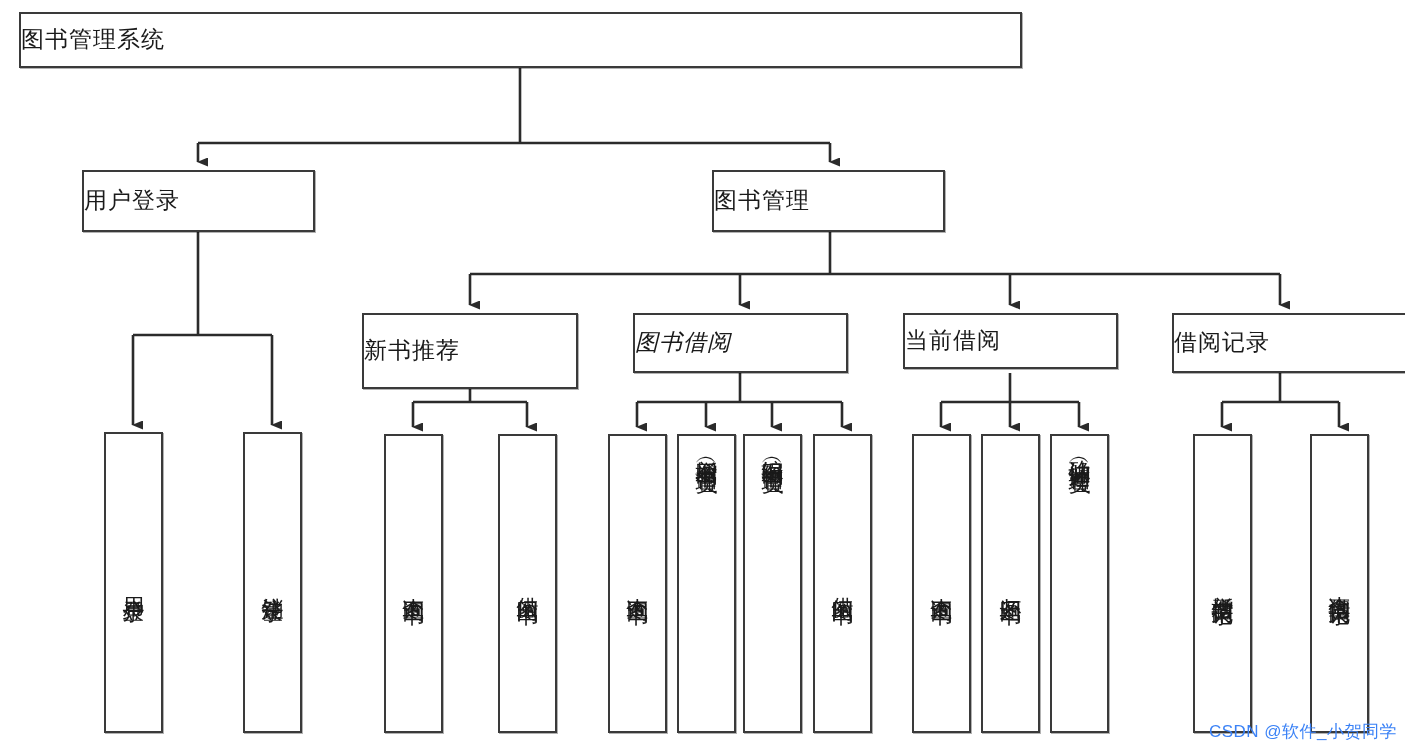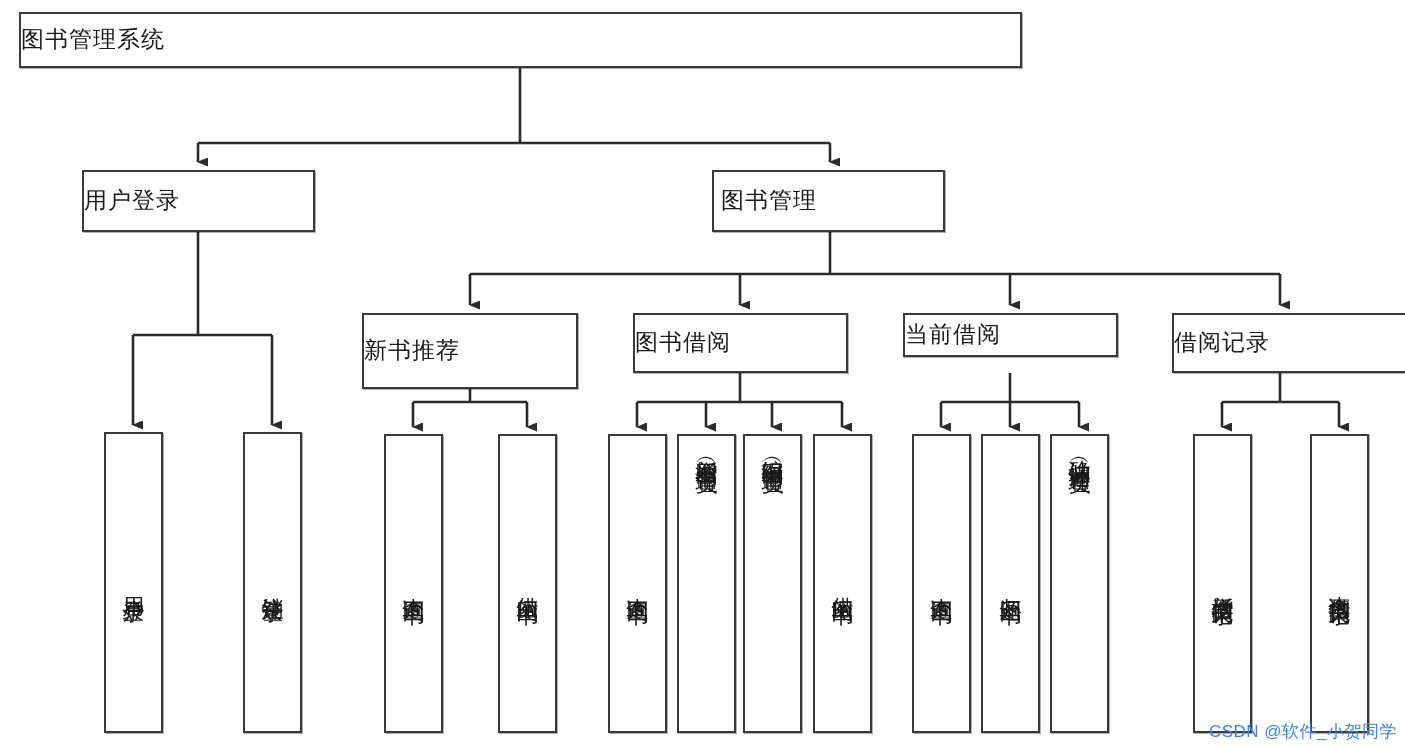--- a/index.html
+++ b/index.html
@@ -129,31 +129,31 @@
     </g>
   </svg>
 
   <div class="node horizontal" style="left:19px; top:12px; width:1003px; height:56px;">
     <span class="node-label">图书管理系统</span>
   </div>
 
   <div class="node horizontal" style="left:82px; top:170px; width:233px; height:62px;">
     <span class="node-label">用户登录</span>
   </div>
-  <div class="node horizontal" style="left:712px; top:170px; width:233px; height:62px;padding-left:7px;">
+  <div class="node horizontal" style="left:712px; top:170px; width:233px; height:62px;">
     <span class="node-label">图书管理</span>
   </div>
 
   <div class="node horizontal" style="left:362px; top:313px; width:216px; height:76px;">
     <span class="node-label">新书推荐</span>
   </div>
-  <div class="node horizontal" style="left:633px; top:313px; width:215px; height:60px;">
+  <div class="node horizontal" style="left:633px; top:313px; width:215px; height:60px;font-style:italic;">
     <span class="node-label">图书借阅</span>
   </div>
-  <div class="node horizontal" style="left:903px; top:313px; width:215px; height:44px;">
+  <div class="node horizontal" style="left:903px; top:313px; width:215px; height:56px;">
     <span class="node-label">当前借阅</span>
   </div>
   <div class="node horizontal" style="left:1172px; top:313px; width:259px; height:60px;">
     <span class="node-label">借阅记录</span>
   </div>
 
   <div class="node vertical mid" style="left:104px; top:432px; width:59px; height:301px;">
     <span class="node-label">用户登录</span>
   </div>
   <div class="node vertical mid" style="left:243px; top:432px; width:59px; height:301px;">

